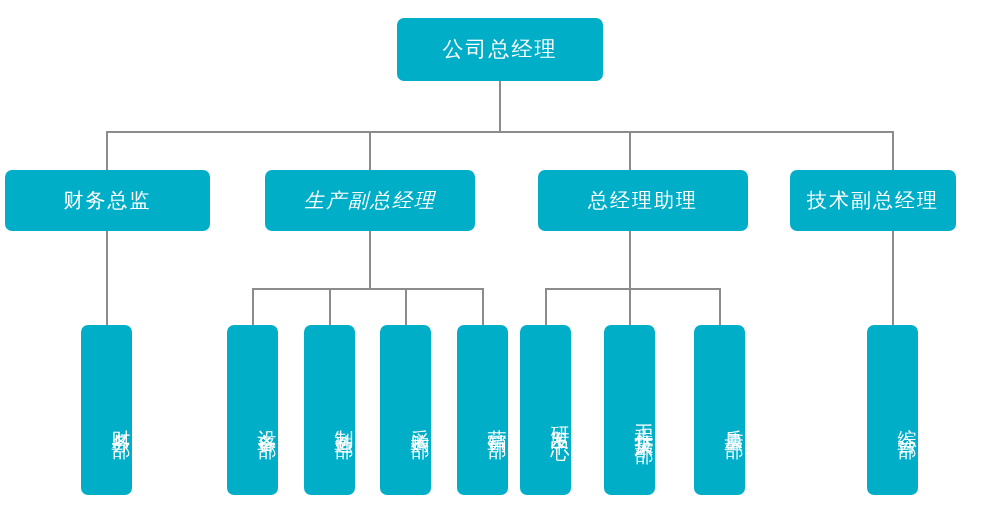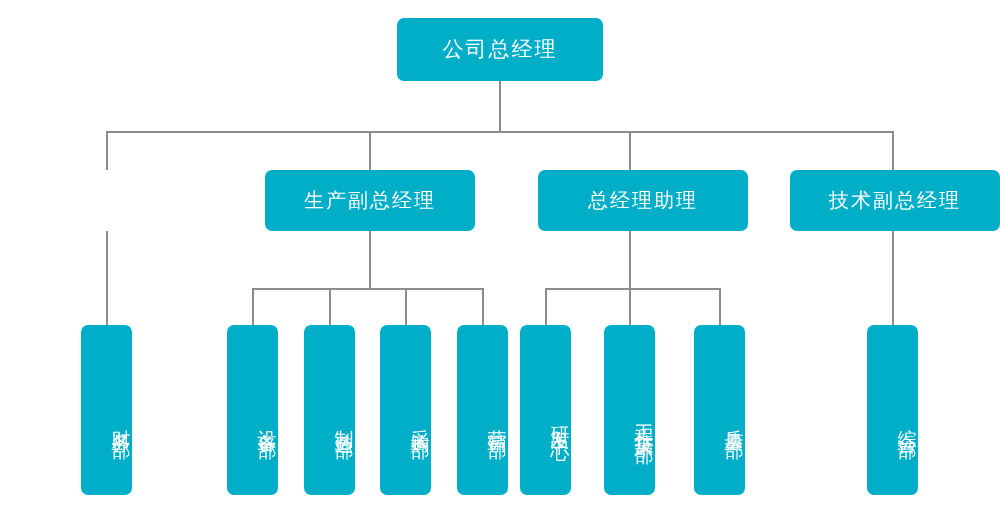--- a/index.html
+++ b/index.html
@@ -88,27 +88,30 @@
   <div class="connector v" style="left:545px; top:288px; height:37px;"></div>
   <div class="connector v" style="left:629px; top:288px; height:37px;"></div>
   <div class="connector v" style="left:719px; top:288px; height:37px;"></div>
 
   <div class="connector v" style="left:892px; top:231px; height:94px;"></div>
 
   <div class="node level-0" style="left:397px; top:18px; width:206px; height:63px;">
     <span class="label">公司总经理</span>
   </div>
 
-  <div class="node level-1" style="left:265px; top:170px; width:210px; height:61px;">
+  <div class="node level-1" style="left:5px; top:170px; width:205px; height:61px;">
+    <span class="label">财务总监</span>
+  </div>
+  <div class="node level-1" style="left:265px; top:170px; width:210px; height:61px;font-style:italic;">
     <span class="label">生产副总经理</span>
   </div>
   <div class="node level-1" style="left:538px; top:170px; width:210px; height:61px;">
     <span class="label">总经理助理</span>
   </div>
-  <div class="node level-1" style="left:790px; top:170px; width:210px; height:61px;justify-content:center;">
+  <div class="node level-1" style="left:790px; top:170px; width:166px; height:61px;justify-content:center;">
     <span class="label">技术副总经理</span>
   </div>
 
   <div class="node level-2" style="left:81px; top:325px; width:51px; height:170px;">
     <span class="label">财务部</span>
   </div>
   <div class="node level-2" style="left:227px; top:325px; width:51px; height:170px;">
     <span class="label">设备部</span>
   </div>
   <div class="node level-2" style="left:304px; top:325px; width:51px; height:170px;">

